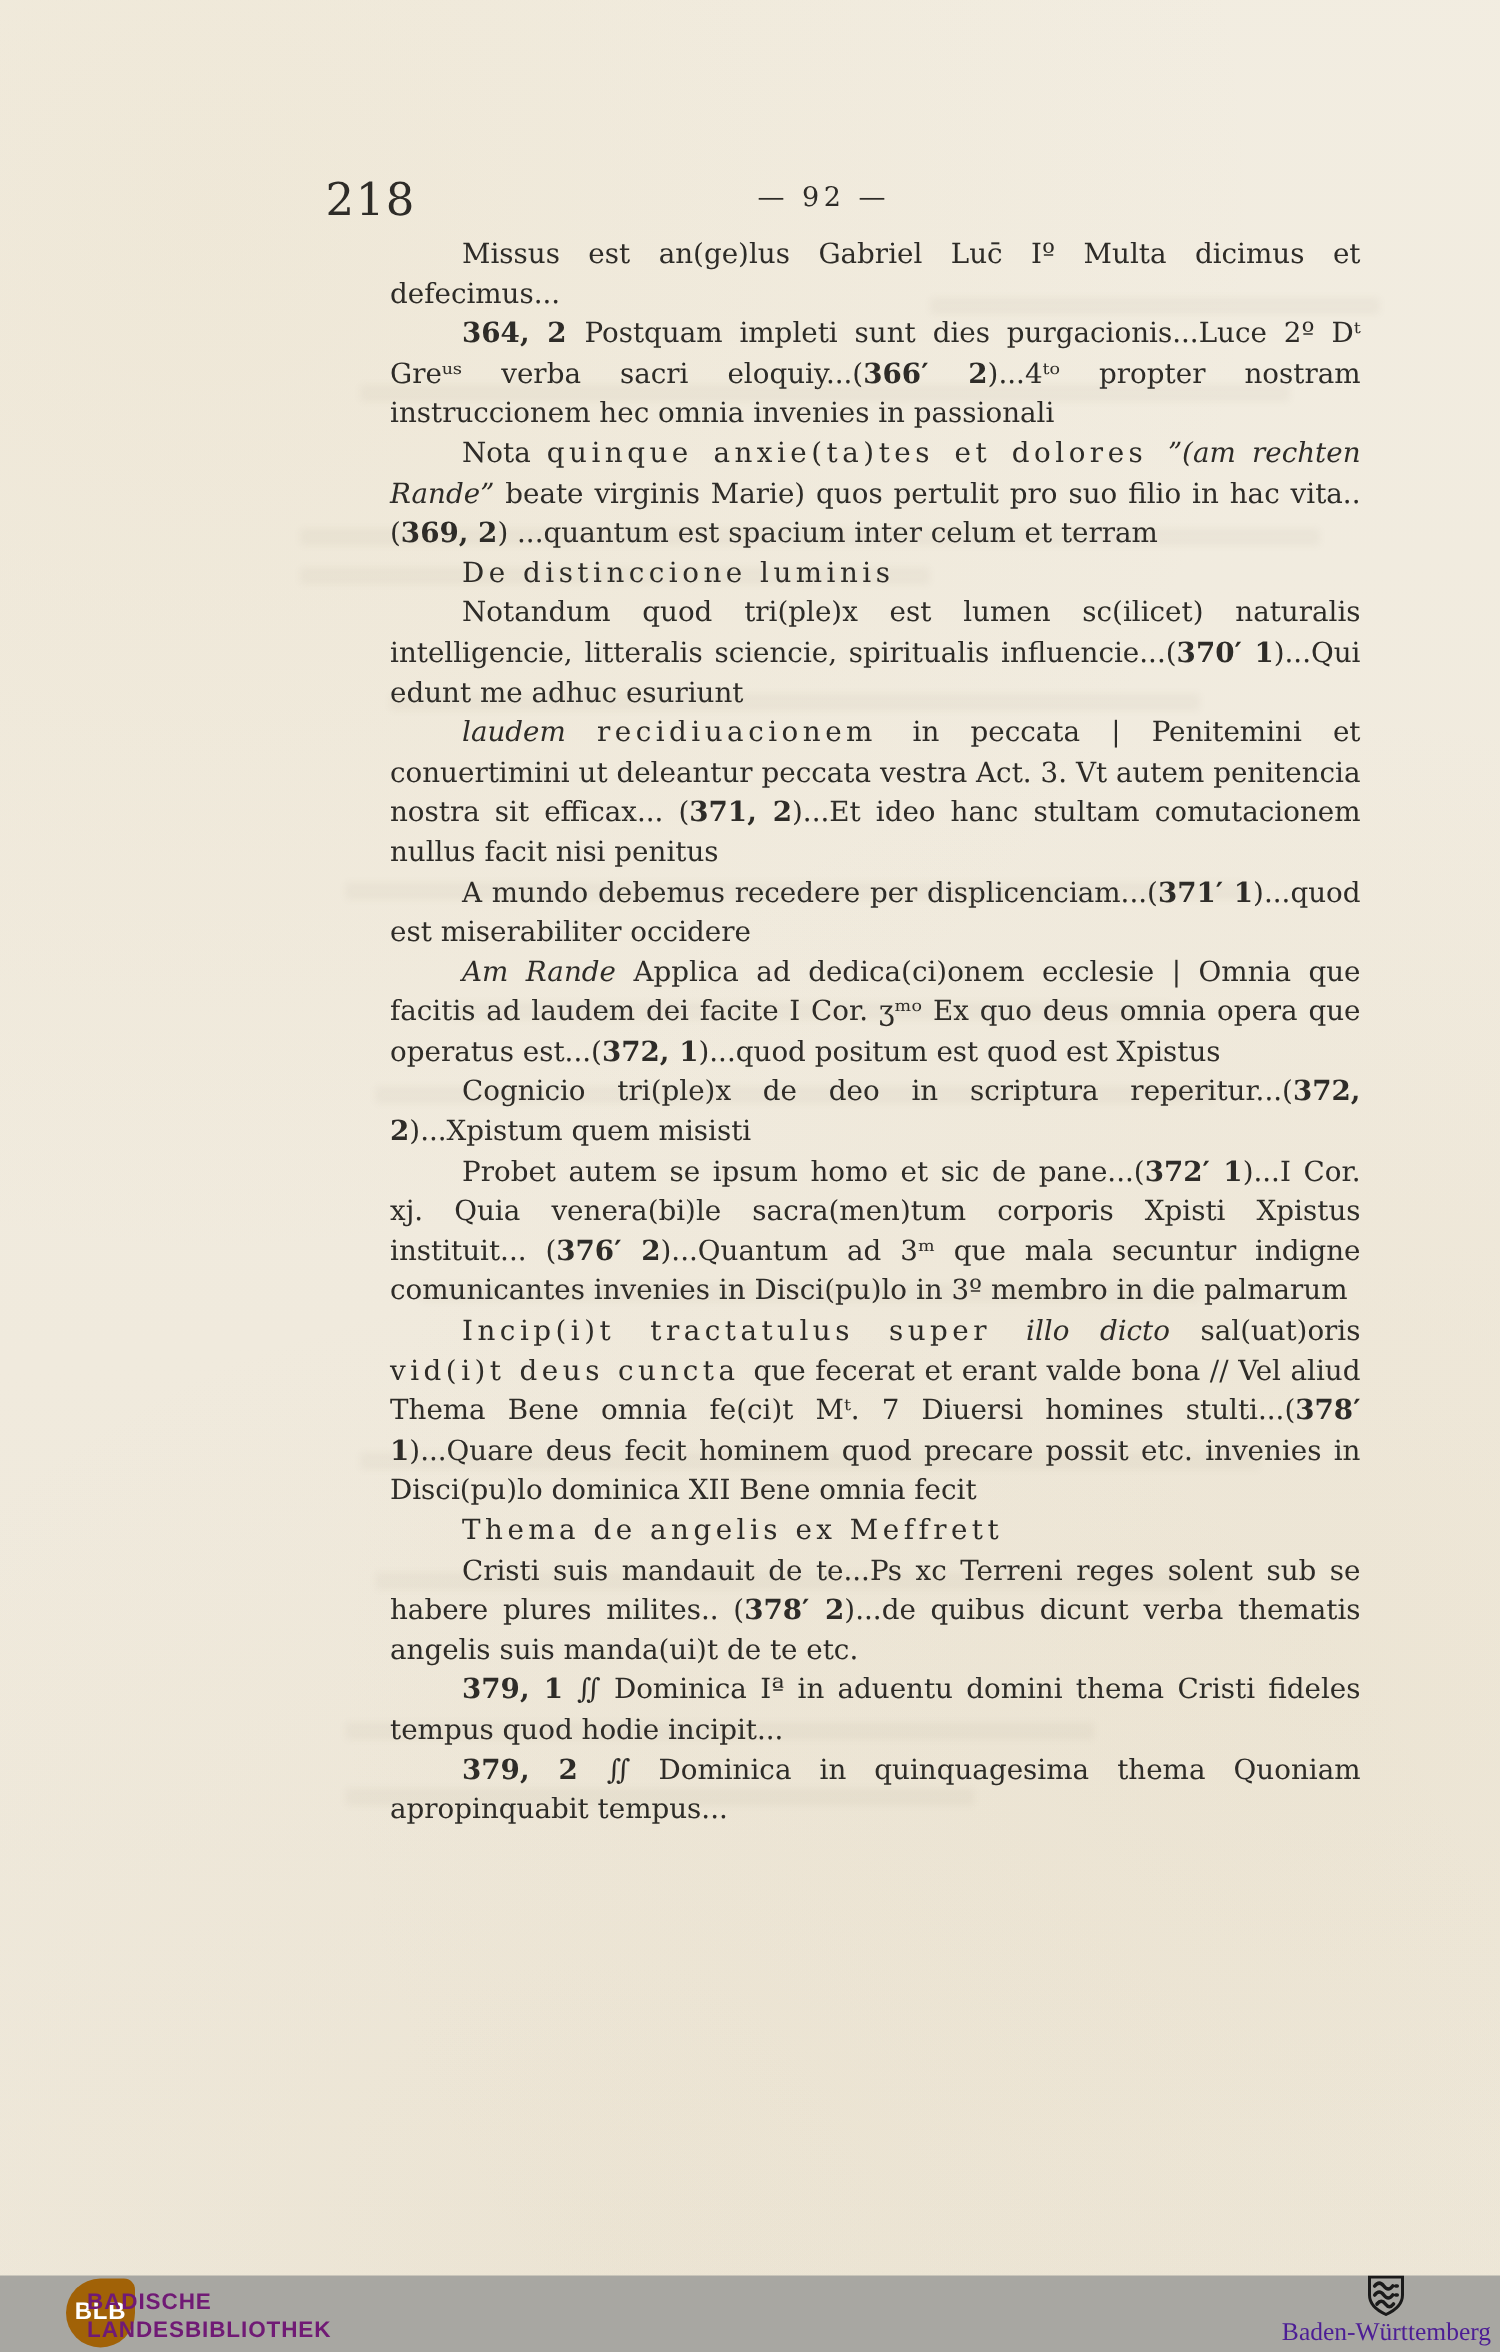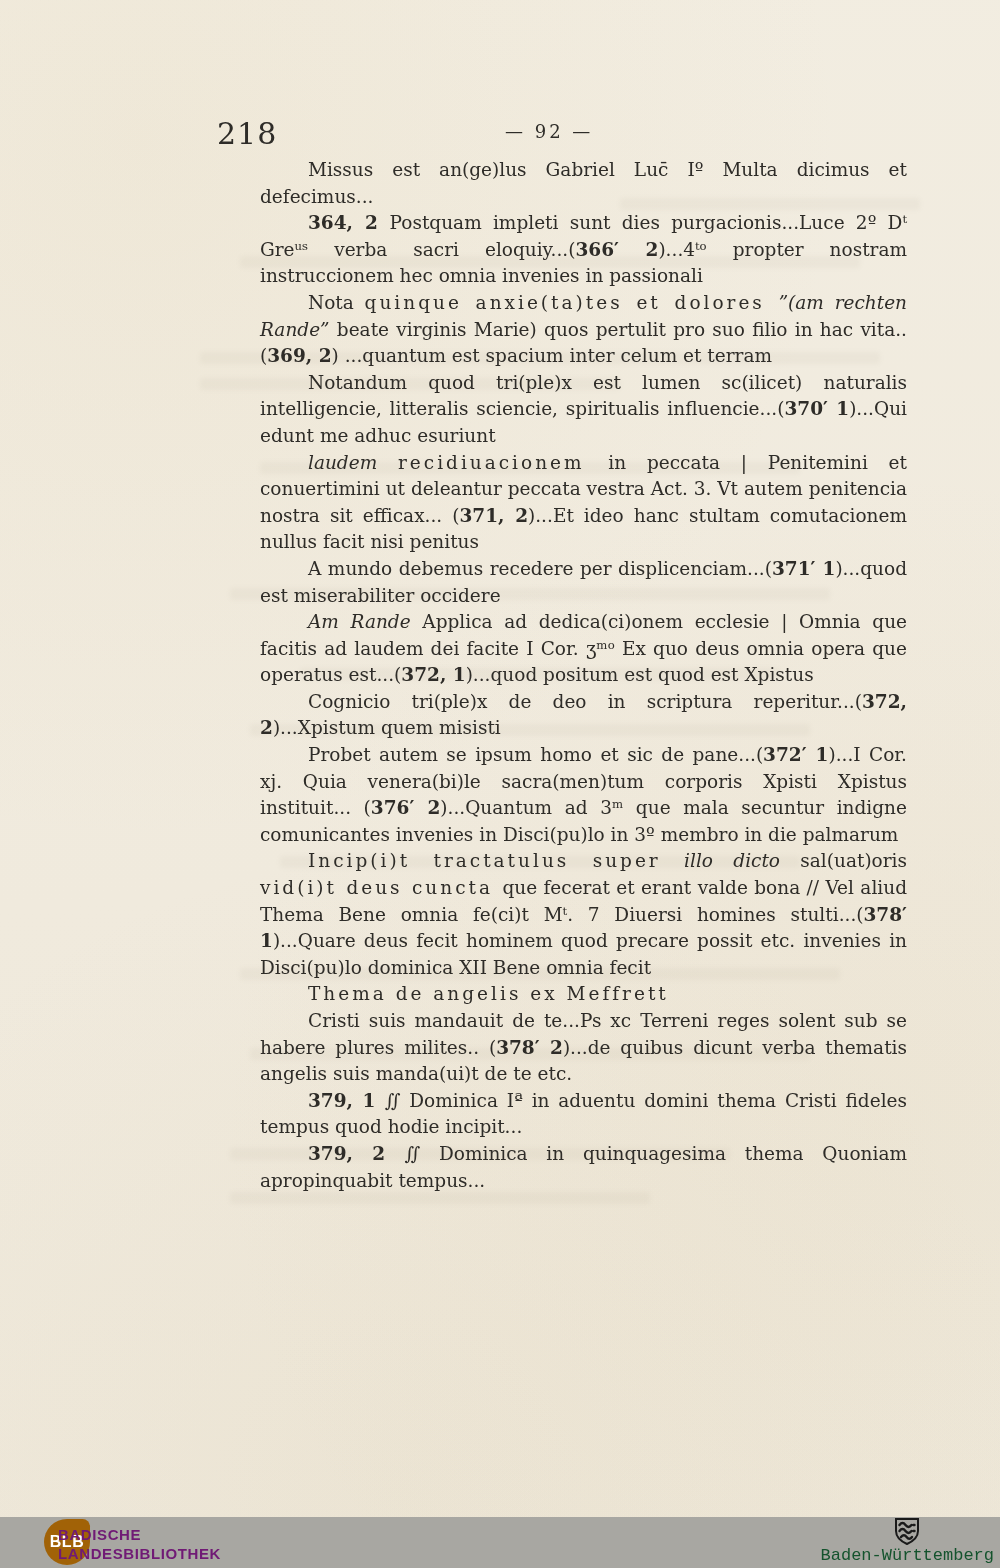--- a/index.html
+++ b/index.html
@@ -40,22 +40,22 @@
     font-weight:bold;font-size:16px;letter-spacing:.5px;
   }
   .lib-name{
     position:absolute;left:58px;top:8px;
     font-family:"Liberation Sans",sans-serif;font-weight:bold;
     font-size:15px;line-height:19px;letter-spacing:.6px;color:#701a75;
   }
   .bw-mark{position:absolute;right:6px;bottom:3px;text-align:center;}
   .bw-mark svg{display:block;margin:0 auto 1px auto;}
   .bw-label{
-    font-family:Liberation Mono, monospace;
-    font-size:17px;color:#14532d;
+    font-family:Liberation Serif, serif;
+    font-size:17px;color:#4c1d95;
   }
 </style>
 </head>
 <body>
 
 <div class="page">
 
   <div class="bleed" style="left:620px;top:198px;width:300px;height:12px;"></div>
   <div class="bleed" style="left:240px;top:256px;width:620px;height:12px;"></div>
   <div class="bleed" style="left:200px;top:352px;width:680px;height:12px;"></div>
@@ -70,20 +70,21 @@
   <div class="bleed" style="left:230px;top:1148px;width:500px;height:12px;"></div>
   <div class="bleed" style="left:230px;top:1192px;width:420px;height:12px;"></div>
 
   <div class="pageno-left">218</div>
   <div class="pageno-center">— 92 —</div>
 
   <div class="text-block">
       <p class="para indent"><span>Missus est an(ge)lus Gabriel Luc̄ Iº Multa dicimus et defecimus...</span></p>
       <p class="para indent"><span class="run-b">364, 2 </span><span>Postquam impleti sunt dies purgacionis...Luce 2º Dᵗ Greᵘˢ verba sacri eloquiy...(</span><span class="run-b">366′ 2</span><span>)...4ᵗᵒ propter nostram instruccionem hec omnia invenies in passionali</span></p>
       <p class="para indent"><span>Nota </span><span class="run-sp">quinque anxie(ta)tes et dolores </span><span class="run-i">”(am rechten Rande”</span><span> beate virginis Marie) quos pertulit pro suo filio in hac vita.. (</span><span class="run-b">369, 2</span><span>) ...quantum est spacium inter celum et terram</span></p>
+      <p class="para indent"><span class="run-sp">De distinccione luminis</span></p>
       <p class="para indent"><span>Notandum quod tri(ple)x est lumen sc(ilicet) naturalis intelligencie, litteralis sciencie, spiritualis influencie...(</span><span class="run-b">370′ 1</span><span>)...Qui edunt me adhuc esuriunt</span></p>
       <p class="para indent"><span class="run-i">laudem </span><span class="run-sp">recidiuacionem </span><span>in peccata | Penitemini et conuertimini ut deleantur peccata vestra Act. 3. Vt autem penitencia nostra sit efficax... (</span><span class="run-b">371, 2</span><span>)...Et ideo hanc stultam comutacionem nullus facit nisi penitus</span></p>
       <p class="para indent"><span>A mundo debemus recedere per displicenciam...(</span><span class="run-b">371′ 1</span><span>)...quod est miserabiliter occidere</span></p>
       <p class="para indent"><span class="run-i">Am Rande</span><span> Applica ad dedica(ci)onem ecclesie | Omnia que facitis ad laudem dei facite I Cor. ʒᵐᵒ Ex quo deus omnia opera que operatus est...(</span><span class="run-b">372, 1</span><span>)...quod positum est quod est Xpistus</span></p>
       <p class="para indent"><span>Cognicio tri(ple)x de deo in scriptura reperitur...(</span><span class="run-b">372, 2</span><span>)...Xpistum quem misisti</span></p>
       <p class="para indent"><span>Probet autem se ipsum homo et sic de pane...(</span><span class="run-b">372′ 1</span><span>)...I Cor. xj. Quia venera(bi)le sacra(men)tum corporis Xpisti Xpistus instituit... (</span><span class="run-b">376′ 2</span><span>)...Quantum ad 3ᵐ que mala secuntur indigne comunicantes invenies in Disci(pu)lo in 3º membro in die palmarum</span></p>
       <p class="para indent"><span class="run-sp">Incip(i)t tractatulus super </span><span class="run-i">illo dicto</span><span> sal(uat)oris </span><span class="run-sp">vid(i)t deus cuncta </span><span>que fecerat et erant valde bona // Vel aliud Thema Bene omnia fe(ci)t Mᵗ. 7 Diuersi homines stulti...(</span><span class="run-b">378′ 1</span><span>)...Quare deus fecit hominem quod precare possit etc. invenies in Disci(pu)lo dominica XII Bene omnia fecit</span></p>
       <p class="para indent"><span class="run-sp">Thema de angelis ex Meffrett</span></p>
       <p class="para indent"><span>Cristi suis mandauit de te...Ps xc Terreni reges solent sub se habere plures milites.. (</span><span class="run-b">378′ 2</span><span>)...de quibus dicunt verba thematis angelis suis manda(ui)t de te etc.</span></p>
       <p class="para indent"><span class="run-b">379, 1 </span><span>∬ Dominica Iª in aduentu domini thema Cristi fideles tempus quod hodie incipit...</span></p>

